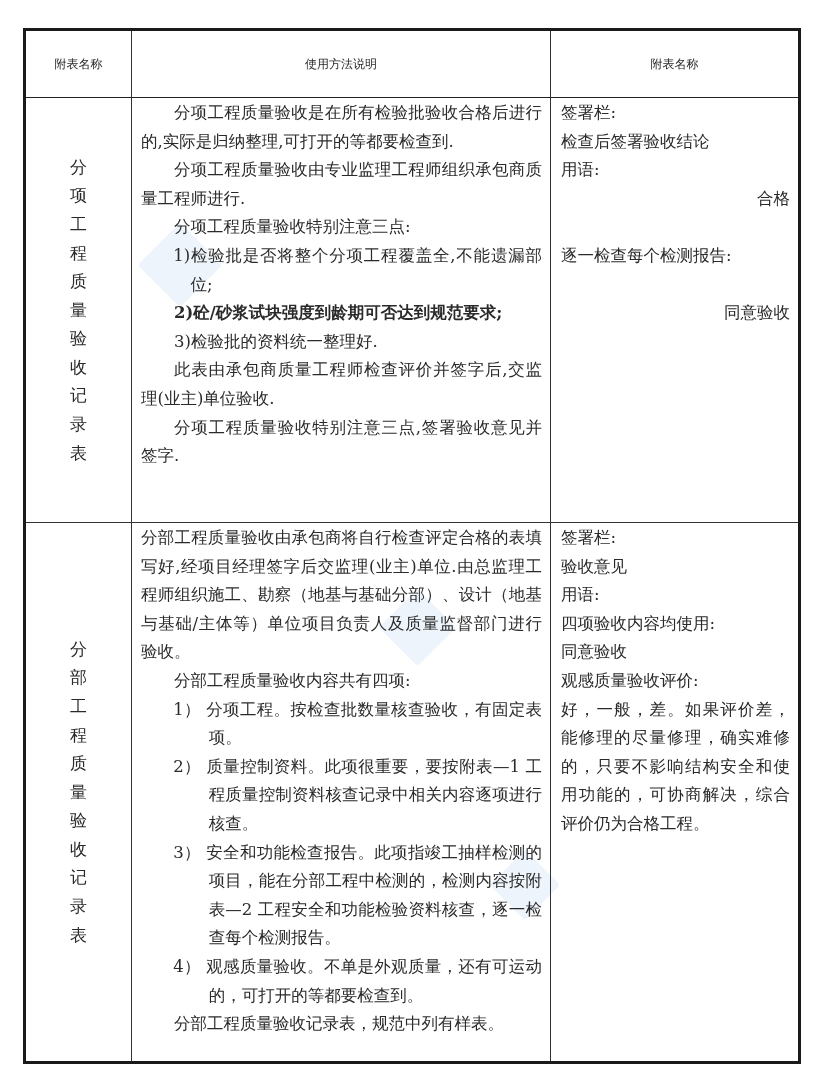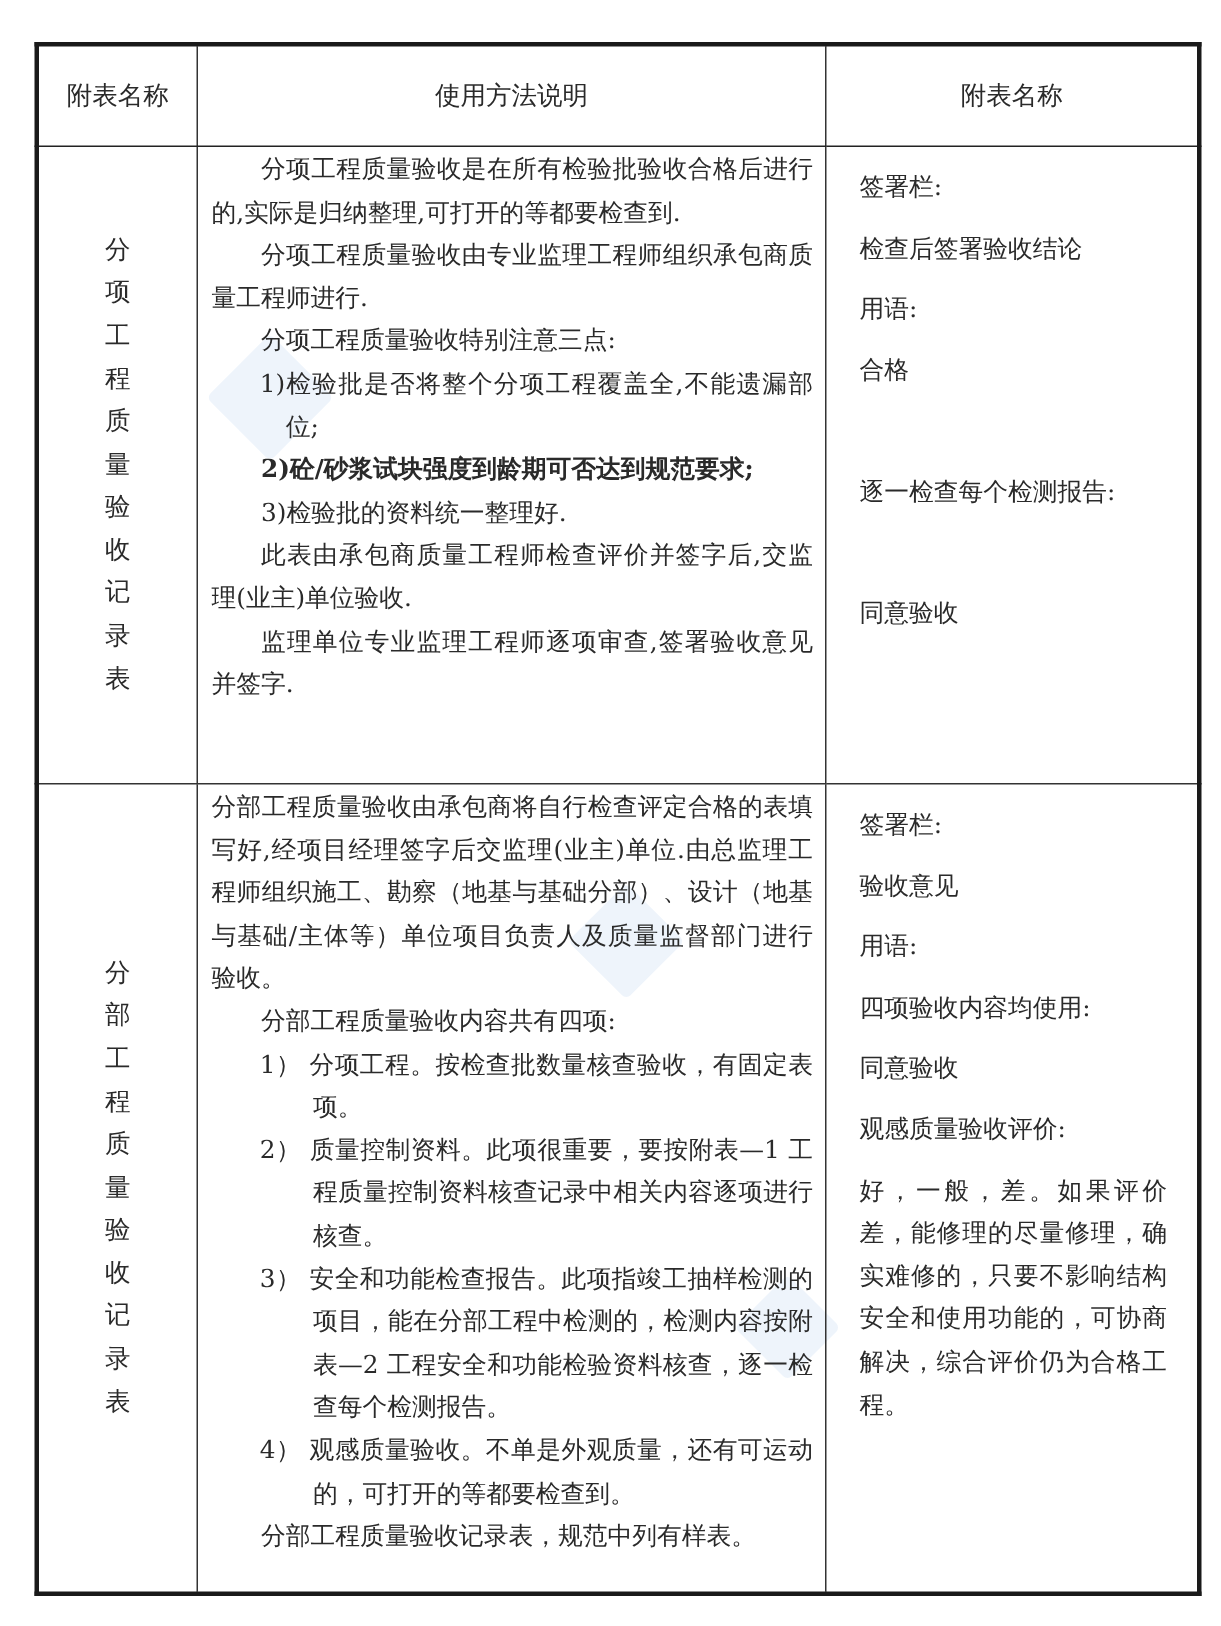--- a/index.html
+++ b/index.html
@@ -23,40 +23,40 @@
       border: 1px solid #333333;
       vertical-align: top;
       font-weight: normal;
       font-size: 16.5px;
       line-height: 28.6px;
       padding: 0;
     }
     table.main thead th {
       height: 66px; vertical-align: middle; text-align: center;
       border-bottom: 1.5px solid #222;
-      font-size: 17px;
+      font-size: 12px;
     }
     col.c1 { width: 107px; }
     col.c2 { width: 419px; }
     col.c3 { width: 249px; }
     .vert {
       vertical-align: middle !important; text-align: center;
     }
     .vert span {
       display: block; width: 18px; margin: 0 auto;
       line-height: 28.6px; font-size: 17px;
     }
     .desc { padding: 1px 8px 0 9px !important; text-align: justify; }
     .desc p { margin: 0; }
     .indent { text-indent: 2em; }
     .hang { padding-left: 4.1em; text-indent: -2.15em; }
     .hang1 { padding-left: 3em; text-indent: -1.05em; }
     .std { padding: 1px 8px 0 10px !important; }
-    .std p { margin: 12px; }
-    .center { text-align: left; }
+    .std p { margin: 0; }
+    .center { text-align: right; }
     .blank { height: 28.6px; }
     tr.r1 td { height: 423px; }
   </style>
 </head>
 <body>
 
 <div class="watermark" style="left:150px;top:235px;width:60px;height:60px;"></div>
 <div class="watermark" style="left:390px;top:600px;width:55px;height:55px;"></div>
 <div class="watermark" style="left:500px;top:860px;width:50px;height:50px;"></div>
 
@@ -89,21 +89,21 @@
         <span>表</span>
       </td>
       <td class="desc">
         <p class="indent">分项工程质量验收是在所有检验批验收合格后进行的,实际是归纳整理,可打开的等都要检查到.</p>
         <p class="indent">分项工程质量验收由专业监理工程师组织承包商质量工程师进行.</p>
         <p class="indent">分项工程质量验收特别注意三点:</p>
         <p class="hang1">1)检验批是否将整个分项工程覆盖全,不能遗漏部位;</p>
         <p class="hang1" style="padding-left:2em;text-indent:0;font-weight:bold;">2)砼/砂浆试块强度到龄期可否达到规范要求;</p>
         <p class="indent">3)检验批的资料统一整理好.</p>
         <p class="indent">此表由承包商质量工程师检查评价并签字后,交监理(业主)单位验收.</p>
-        <p class="indent">监理单位专业监理工程师逐项审查,签署验收意见并签字.</p>
+        <p class="indent">分项工程质量验收特别注意三点,签署验收意见并签字.</p>
       </td>
       <td class="std">
         <p>签署栏:</p>
         <p>检查后签署验收结论</p>
         <p>用语:</p>
         <p class="center">合格</p>
         <p class="blank"></p>
         <p>逐一检查每个检测报告:</p>
         <p class="blank"></p>
         <p class="center">同意验收</p>

